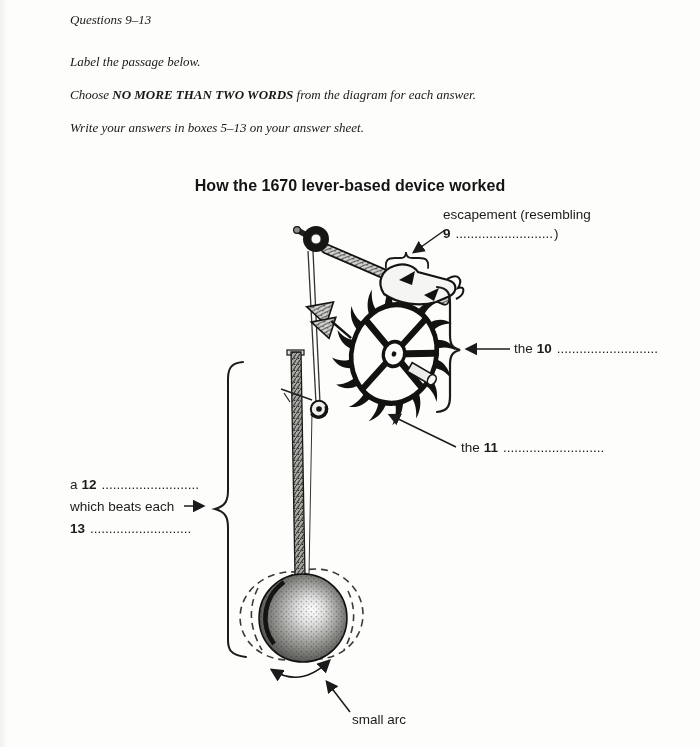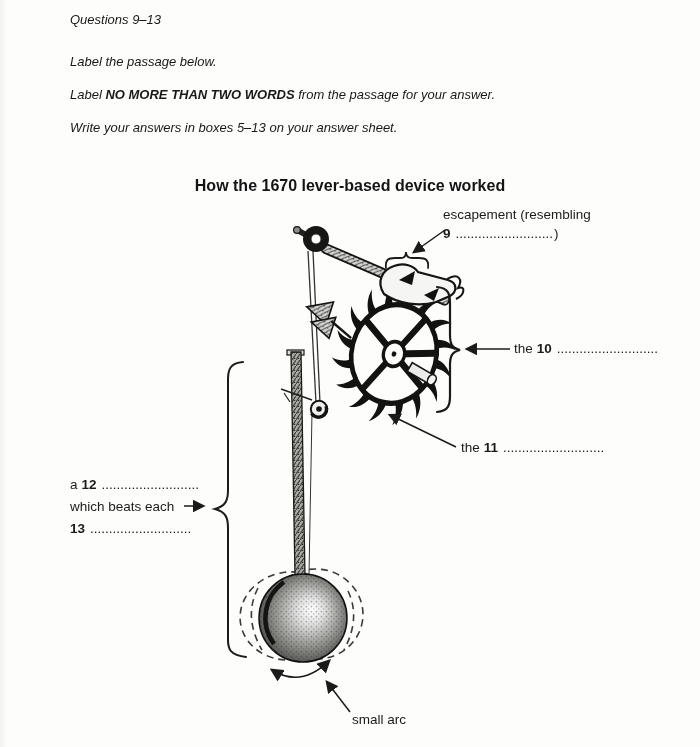--- a/index.html
+++ b/index.html
@@ -6,21 +6,21 @@
   body{
     width:700px;height:747px;overflow:hidden;
     background:#fdfdfc;
     font-family:"Liberation Sans", sans-serif;
     color:#1b1b1b;
   }
   .page{position:relative;width:700px;height:747px;background:
     linear-gradient(90deg,#f1f1ef 0px,#fdfdfc 7px);}
   .instructions p{
     position:absolute;left:70px;margin:0;
-    font-style:italic;font-size:13px;line-height:16px;color:#181818;
+    font-style:italic;font-size:13px;line-height:16px;color:#181818;font-family:Liberation Serif, serif;
   }
   .q-heading{top:12px;font-size:13.5px;}
   .line-label{top:54px;}
   .line-choose{top:87px;}
   .line-write{top:120px;}
   .bold{font-weight:bold;}
   .diagram-title{
     position:absolute;top:177px;left:0;width:700px;
     text-align:center;font-weight:bold;font-size:16px;color:#141414;
   }
@@ -29,21 +29,21 @@
   svg text .b{font-weight:bold;}
 </style>
 </head>
 <body>
 
 <div class="page">
 
   <div class="instructions">
     <p class="q-heading">Questions 9–13</p>
     <p class="line-label">Label the passage below.</p>
-    <p class="line-choose"><span>Label </span><span class="bold">NO MORE THAN TWO WORDS</span><span> from the passage for your answer.</span></p>
+    <p class="line-choose"><span>Choose </span><span class="bold">NO MORE THAN TWO WORDS</span><span> from the diagram for each answer.</span></p>
     <p class="line-write">Write your answers in boxes 5–13 on your answer sheet.</p>
   </div>
 
   <div class="diagram-title">How the 1670 lever-based device worked</div>
 
   <svg class="device" width="700" height="747" viewBox="0 0 700 747">
     <defs>
       <marker id="ah" viewBox="0 0 10 10" refX="8" refY="5" markerWidth="8.5" markerHeight="8.5" orient="auto-start-reverse">
         <path d="M0,0 L10,5 L0,10 z" fill="#1b1b1b"></path>
       </marker>

